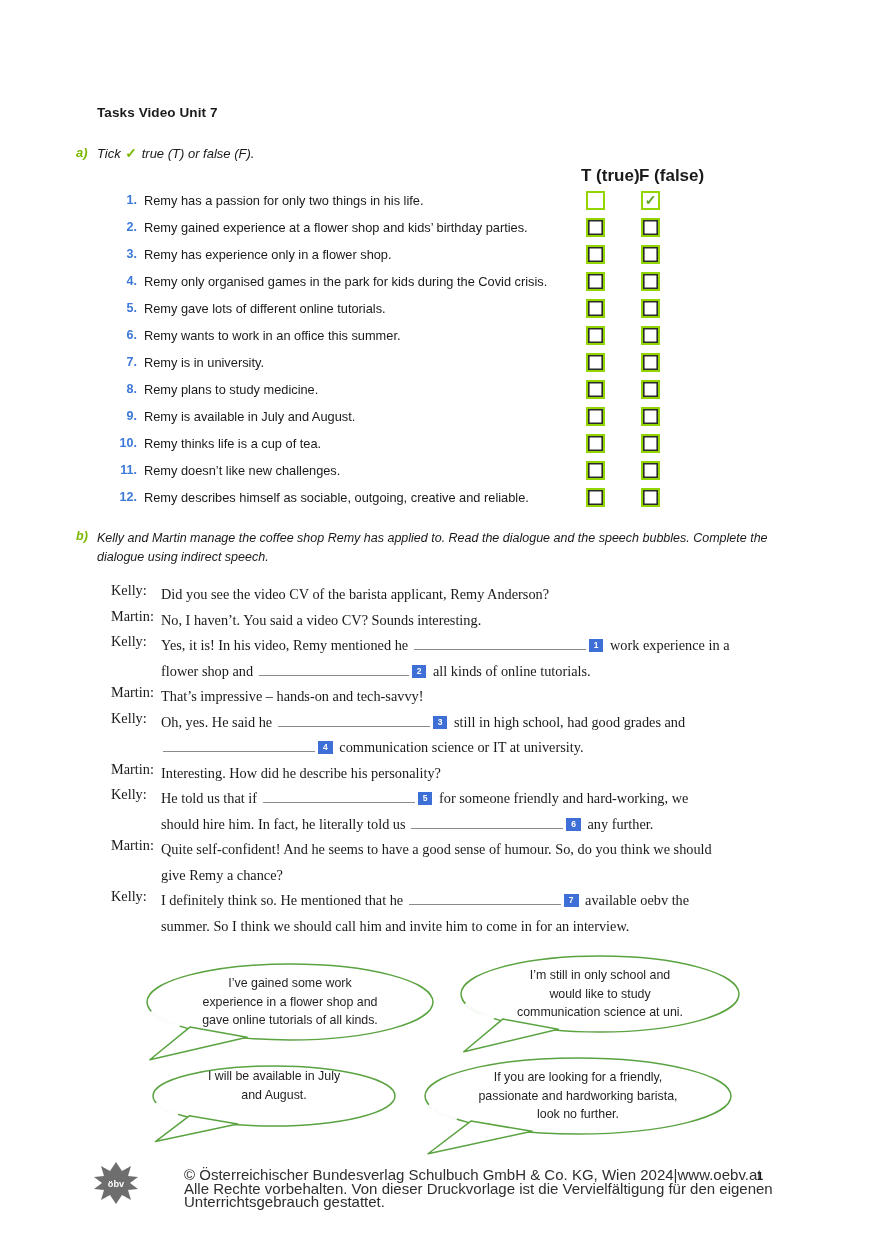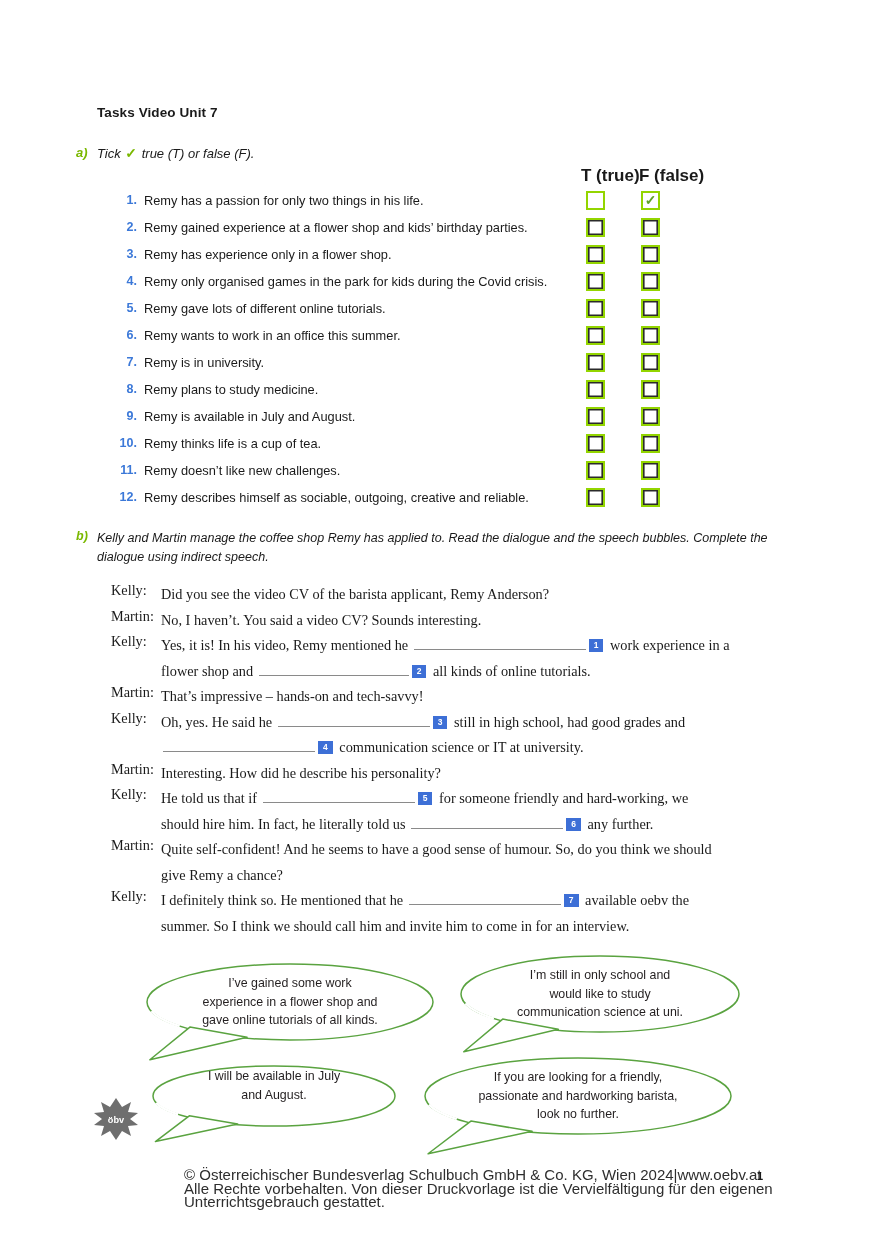--- a/index.html
+++ b/index.html
@@ -211,21 +211,21 @@
     top: 0;
     width: 100%;
     text-align: center;
     font-size: 12.4px;
     line-height: 18.5px;
     color: #231f20;
   }
   .logo {
     position: absolute;
     left: 93px;
-    top: 1096px;
+    top: 1160px;
     width: 46px;
     height: 46px;
   }
   .footer-text {
     position: absolute;
     left: 148px;
     top: 1168px;
     font-size: 15px;
     line-height: 13.5px;
     color: #2e2e2e;

